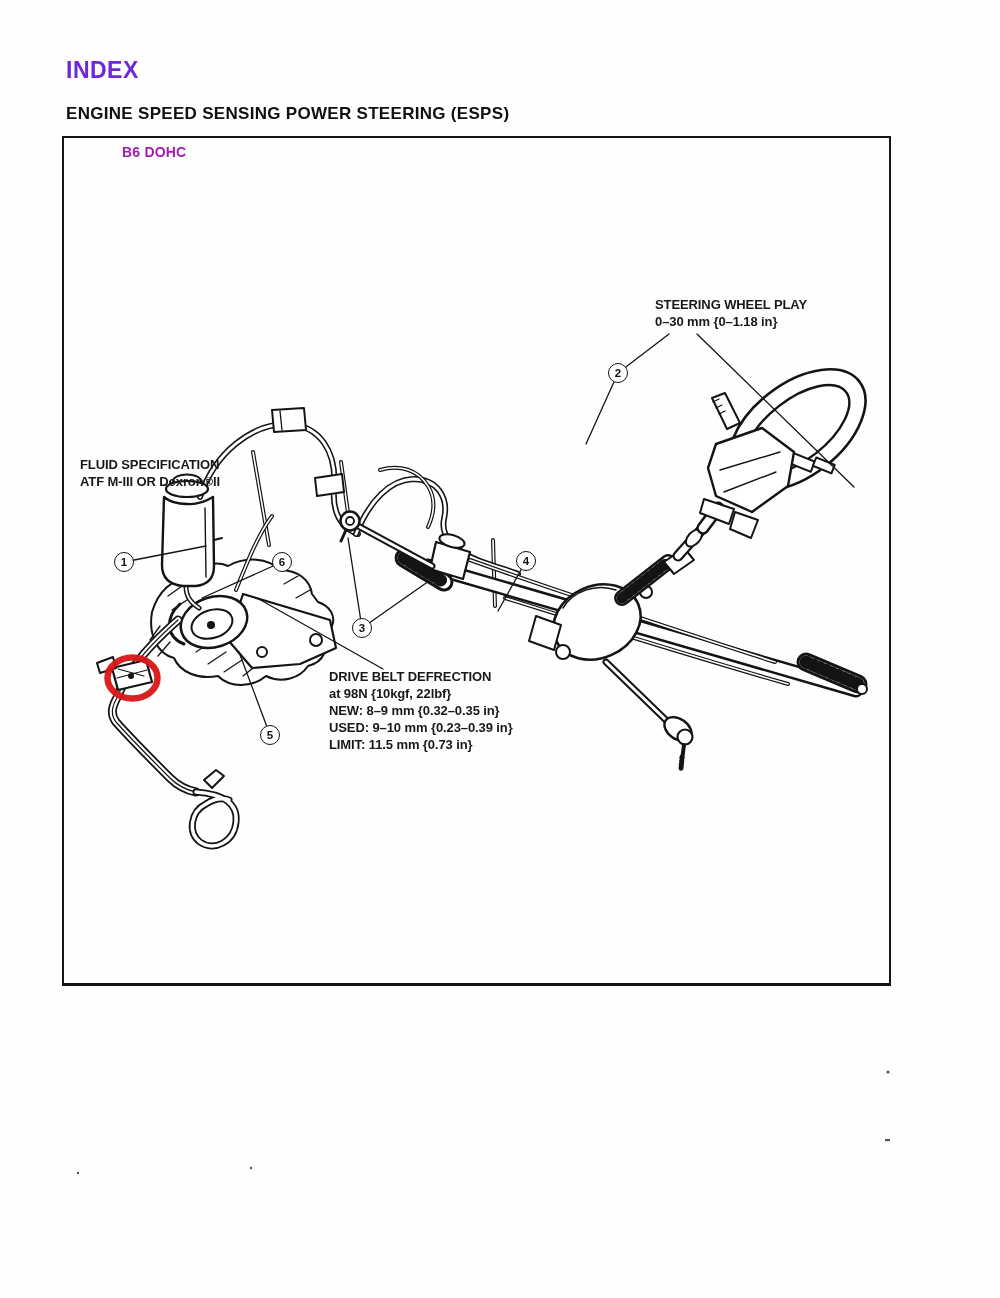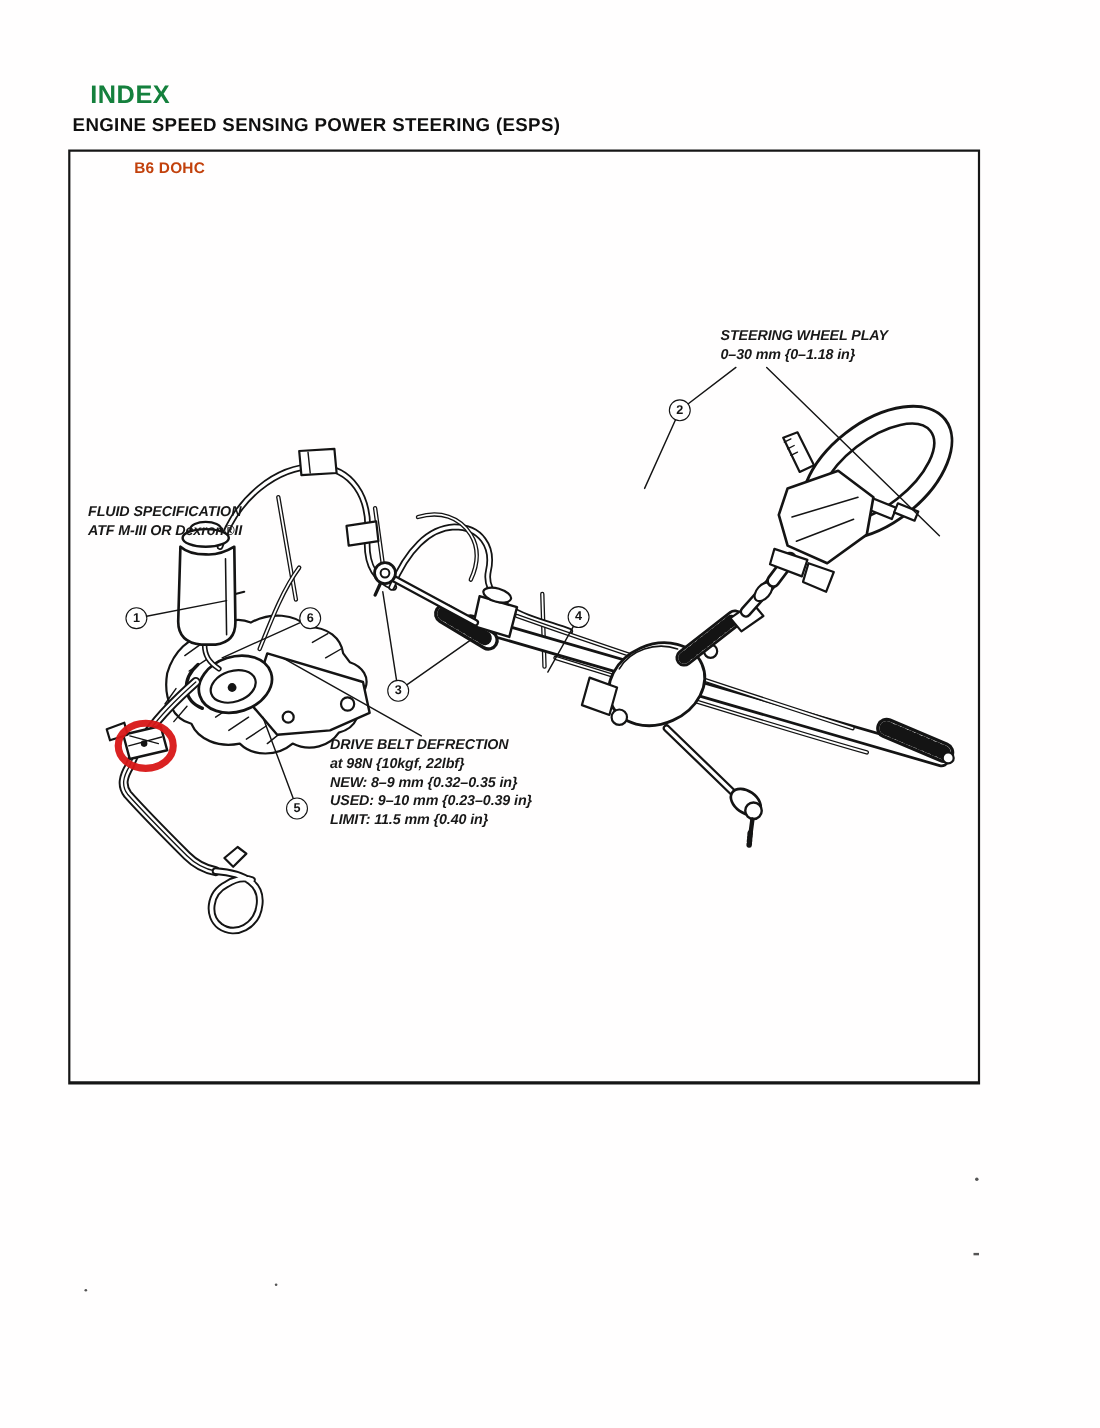--- a/index.html
+++ b/index.html
@@ -1,39 +1,39 @@
 <!DOCTYPE html>
 <html><head>
 <meta charset="utf-8">
 <style>
   html,body{margin:0;padding:0;background:#ffffff;}
   .page{
     position:relative;width:1000px;height:1298px;background:#fffefe;
     font-family:"Liberation Sans",sans-serif;color:#141414;overflow:hidden;
   }
   .page-title{
-    position:absolute;left:66px;top:57px;margin:16px;
-    font-size:23px;font-weight:700;letter-spacing:.5px;color:#15803d;
+    position:absolute;left:66px;top:57px;margin:0;
+    font-size:23px;font-weight:700;letter-spacing:.5px;color:#6d28d9;
   }
   .section-title{
     position:absolute;left:66px;top:104px;margin:0;
     font-size:17px;font-weight:700;letter-spacing:.3px;color:#101010;
   }
   .figure-box{
     position:absolute;left:62px;top:136px;width:825px;height:845px;
     border:2px solid #161616;border-bottom-width:3px;background:transparent;
   }
   .variant-label{
     position:absolute;left:82px;top:144px;
-    font-size:14px;font-weight:700;letter-spacing:.2px;color:#c2410c;padding-left:40px;
+    font-size:14px;font-weight:700;letter-spacing:.2px;color:#a21caf;padding-left:40px;
   }
   .art{position:absolute;left:0;top:0;width:1000px;height:1298px;pointer-events:none;}
   .ann{
     position:absolute;font-size:13px;line-height:17px;font-weight:600;
-    letter-spacing:-.1px;color:#181818;white-space:nowrap;font-style:italic;
+    letter-spacing:-.1px;color:#181818;white-space:nowrap;
   }
   .callout{
     position:absolute;width:20px;height:20px;box-sizing:border-box;
     border:1.6px solid #141414;border-radius:50%;background:#fff;
     display:flex;align-items:center;justify-content:center;
     font-size:11.5px;font-weight:600;color:#141414;
   }
 </style>
 </head>
 <body>
@@ -217,26 +217,26 @@
   <div class="ann" style="left:655px;top:296px">
     <div>STEERING WHEEL PLAY</div>
     <div>0–30 mm {0–1.18 in}</div>
   </div>
 
   <div class="ann" style="left:80px;top:456px">
     <div>FLUID SPECIFICATION</div>
     <div>ATF M-III OR Dexron®II</div>
   </div>
 
-  <div class="ann" style="left:300px;top:668px">
+  <div class="ann" style="left:329px;top:668px">
     <div>DRIVE BELT DEFRECTION</div>
     <div>at 98N {10kgf, 22lbf}</div>
     <div>NEW: 8–9 mm {0.32–0.35 in}</div>
     <div>USED: 9–10 mm {0.23–0.39 in}</div>
-    <div>LIMIT: 11.5 mm {0.40 in}</div>
+    <div>LIMIT: 11.5 mm {0.73 in}</div>
   </div>
 
   <div class="callout" style="left:114px;top:552px">1</div>
   <div class="callout" style="left:608px;top:363px">2</div>
   <div class="callout" style="left:352px;top:618px">3</div>
   <div class="callout" style="left:516px;top:551px">4</div>
   <div class="callout" style="left:260px;top:725px">5</div>
   <div class="callout" style="left:272px;top:552px">6</div>
 
 </div>

